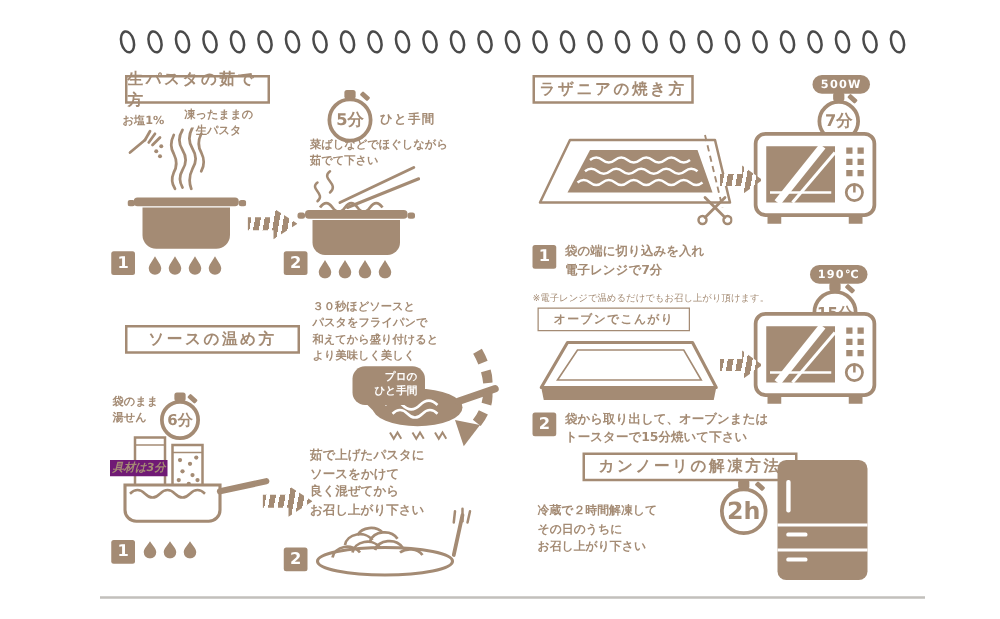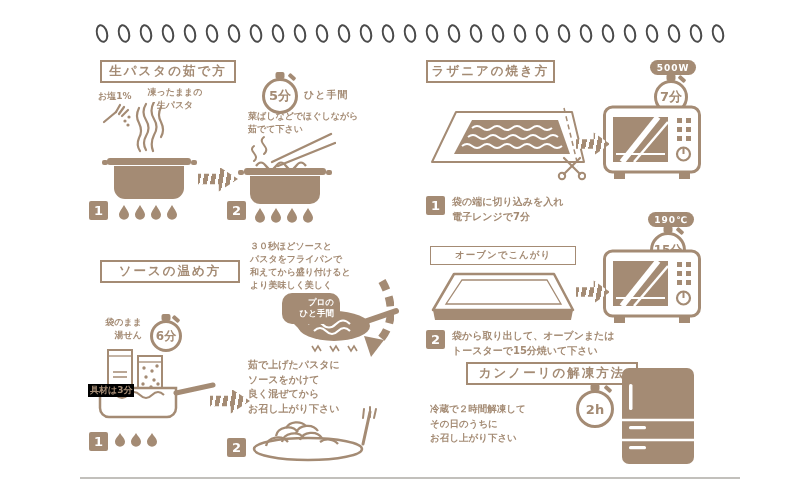--- a/index.html
+++ b/index.html
@@ -32,21 +32,21 @@
   .t-circle::after{ content:""; position:absolute; top:-6px; right:-1px; width:8px; height:4px;
                     background:var(--ink); transform:rotate(42deg); border-radius:1px; }
   .t-banner{ position:absolute; background:var(--ink); color:#fff; font-weight:bold; font-size:9px;
              border-radius:8px; text-align:center; display:flex; align-items:center; justify-content:center;
              letter-spacing:1px; z-index:3; }
   .bubble{ position:absolute; background:var(--ink); color:#fff; font-weight:bold; font-size:8.5px;
            line-height:1.35; border-radius:10px; padding:4px 6px; text-align:right; z-index:5; }
   .bubble::after{ content:""; position:absolute; bottom:-6px; left:12px; border:6px solid transparent;
                   border-top-color:var(--ink); border-bottom:0; }
   .ovenlabel{ position:absolute; border:1.5px solid var(--ink); color:var(--ink); background:#fff;
-              font-weight:bold; font-size:9.5px; letter-spacing:1px; padding:2px 24px; }
+              font-weight:bold; font-size:9.5px; letter-spacing:1px; padding:2px 12px; }
   svg{ display:block; }
 </style>
 </head>
 <body>
 
 <div class="page">
 
   <div class="card"></div>
   <div>
       <div class="ring" style="left: 96px;"></div>
@@ -74,21 +74,21 @@
       <div class="ring" style="left: 580px;"></div>
       <div class="ring" style="left: 602px;"></div>
       <div class="ring" style="left: 624px;"></div>
       <div class="ring" style="left: 646px;"></div>
       <div class="ring" style="left: 668px;"></div>
       <div class="ring" style="left: 690px;"></div>
       <div class="ring" style="left: 712px;"></div>
     </div>
   <div class="bottom-edge"></div>
 
-  <div class="titlebox" style="left:100px;top:60px;width:136px;height:23px;">生パスタの茹で方</div>
+  <div class="titlebox" style="left:100px;top:60px;width:116px;height:23px;">生パスタの茹で方</div>
 
   <div class="note" style="left:98px;top:90px;font-size:9px;">お塩1%</div>
 
   <div class="abs ink" style="left:102px;top:101px;">
     <svg width="30" height="28" viewBox="0 0 30 28">
       <g stroke="currentColor" fill="none" stroke-width="2.2" stroke-linecap="round">
         <path d="M2 21 L14 11"></path>
           <path d="M14 11 l4 -7"></path>
           <path d="M17 13 l5 -7"></path>
           <path d="M20 15 l6 -6"></path>
@@ -174,24 +174,24 @@
         <path transform="translate(32,0)" d="M8 1 C5.5 5.5 3 8 3 10.8 a5 5 0 0 0 10 0 C13 8 10.5 5.5 8 1 Z"></path>
         <path transform="translate(48,0)" d="M8 1 C5.5 5.5 3 8 3 10.8 a5 5 0 0 0 10 0 C13 8 10.5 5.5 8 1 Z"></path>
       </g>
     </svg>
   </div>
 
   <div class="step" style="left:227px;top:201px;">2</div>
 
   <div class="titlebox" style="left:100px;top:260px;width:140px;height:23px;">ソースの温め方</div>
 
-  <div class="note ml" style="left:90px;top:316px;width:52px;font-size:9px;text-align:right;line-height:1.4;">袋のまま
+  <div class="note ml" style="left:90px;top:316px;width:52px;font-size:9px;text-align:left;line-height:1.4;">袋のまま
 湯せん</div>
 
-  <div class="timer" style="left:150px;top:320px;">
+  <div class="timer" style="left:128px;top:320px;">
     <div class="t-circle" style="width:32px;height:32px;font-size:12px;">
       <span>6分</span>
     </div>
   </div>
 
   <div class="abs ink" style="left:94px;top:346px;">
     <svg width="122" height="86" viewBox="0 0 122 86">
       <g>
         <rect x="14" y="4" width="24" height="40" fill="#fff" stroke="currentColor" stroke-width="2"></rect>
         <path d="M14 10 h24" stroke="currentColor" stroke-width="1.3"></path>
@@ -208,21 +208,21 @@
           <circle cx="57" cy="41" r="1.7"></circle>
             <circle cx="64" cy="38" r="1.7"></circle>
         </g>
       </g>
       <path d="M6 42 h76 v20 a9 9 0 0 1 -9 9 H15 a9 9 0 0 1 -9 -9 z" fill="#fff" stroke="currentColor" stroke-width="2.5"></path>
       <path d="M10 49 q6 -6 12 0 q6 6 12 0 q6 -6 12 0 q6 6 12 0 q6 -6 12 0" stroke="currentColor" fill="none" stroke-width="2"></path>
       <line x1="82" y1="47" x2="119" y2="39" stroke="currentColor" stroke-width="5" stroke-linecap="round"></line>
     </svg>
   </div>
 
-  <div class="note" style="left:88px;top:384px;font-size:9px;background:#000000;padding:0 2px;z-index:4;">具材は3分</div>
+  <div class="note" style="left:88px;top:368px;font-size:9px;background:#701a75;padding:0 2px;z-index:4;font-style:italic;">具材は3分</div>
 
   <div class="abs ink" style="left:112px;top:432px;">
     <svg width="50" height="15" viewBox="0 0 50 15">
       <g fill="currentColor">
         <path d="M8 1 C5.5 5 3 7 3 9.8 a5 5 0 0 0 10 0 C13 7 10.5 5 8 1 Z"></path>
         <path transform="translate(16,0)" d="M8 1 C5.5 5 3 7 3 9.8 a5 5 0 0 0 10 0 C13 7 10.5 5 8 1 Z"></path>
         <path transform="translate(32,0)" d="M8 1 C5.5 5 3 7 3 9.8 a5 5 0 0 0 10 0 C13 7 10.5 5 8 1 Z"></path>
       </g>
     </svg>
   </div>
@@ -338,20 +338,21 @@
       <circle cx="81.5" cy="50" r="6.5" fill="none" stroke="currentColor" stroke-width="2.2"></circle>
       <line x1="81.5" y1="44" x2="81.5" y2="50" stroke="currentColor" stroke-width="2"></line>
       <rect x="12" y="68" width="11" height="7" fill="currentColor"></rect>
       <rect x="77" y="68" width="11" height="7" fill="currentColor"></rect>
     </svg>
   </div>
 
   <div class="step" style="left:426px;top:196px;">1</div>
   <div class="note ml" style="left:452px;top:194px;font-size:10px;line-height:1.5;">袋の端に切り込みを入れ
 電子レンジで7分</div>
+  <div class="note" style="left:426px;top:234px;font-size:7.5px;font-weight:normal;">※電子レンジで温めるだけでもお召し上がり頂けます。</div>
 
   <div class="t-banner" style="left:648px;top:212px;width:46px;height:15px;">190℃</div>
   <div class="timer" style="left:650px;top:232px;">
     <div class="t-circle" style="width:36px;height:36px;font-size:12px;">
       <span>15分</span>
     </div>
   </div>
 
   <div class="ovenlabel" style="left:430px;top:246px;">オーブンでこんがり</div>
 
@@ -387,21 +388,21 @@
     </svg>
   </div>
 
   <div class="step" style="left:426px;top:330px;">2</div>
   <div class="note ml" style="left:452px;top:328px;font-size:10px;line-height:1.5;">袋から取り出して、オーブンまたは
 トースターで15分焼いて下さい</div>
 
   <div class="titlebox" style="left:426px;top:362px;width:172px;height:23px;margin-left:40px;">カンノーリの解凍方法</div>
 
   <div class="timer" style="left:576px;top:390px;">
-    <div class="t-circle" style="width:38px;height:38px;font-size:13px;">
+    <div class="t-circle" style="width:38px;height:38px;font-size:19px;">
       <span>2h</span>
     </div>
   </div>
 
   <div class="abs ink" style="left:618px;top:366px;">
     <svg width="80" height="102" viewBox="0 0 80 102">
       <rect x="4" y="2" width="72" height="96" rx="7" fill="currentColor"></rect>
       <line x1="4" y1="54" x2="76" y2="54" stroke="#fff" stroke-width="2.5"></line>
       <line x1="4" y1="74" x2="76" y2="74" stroke="#fff" stroke-width="2.5"></line>
       <rect x="11" y="18" width="3.5" height="26" rx="1.6" fill="#fff"></rect>

